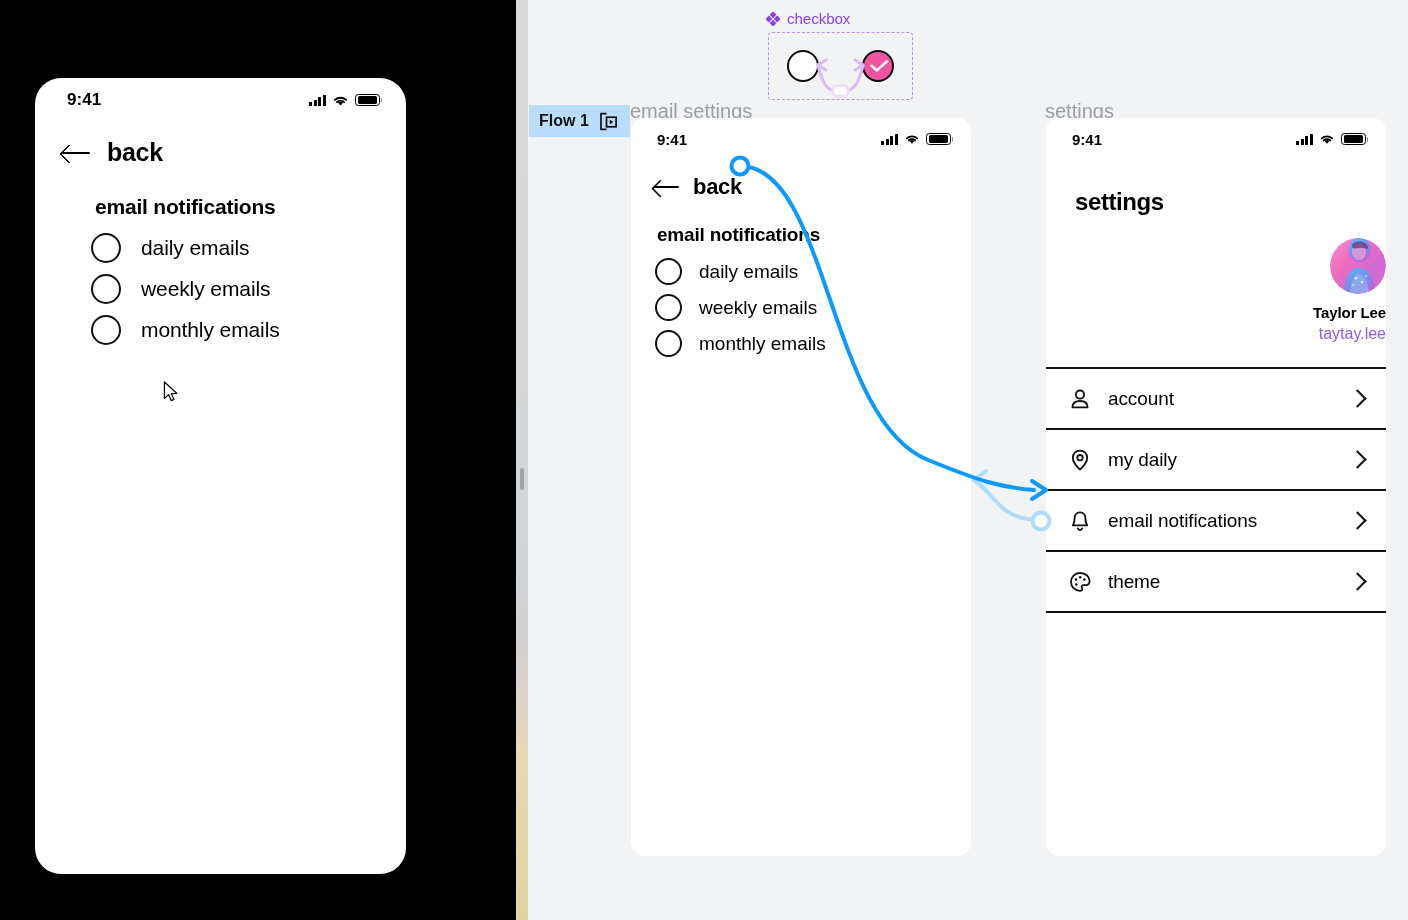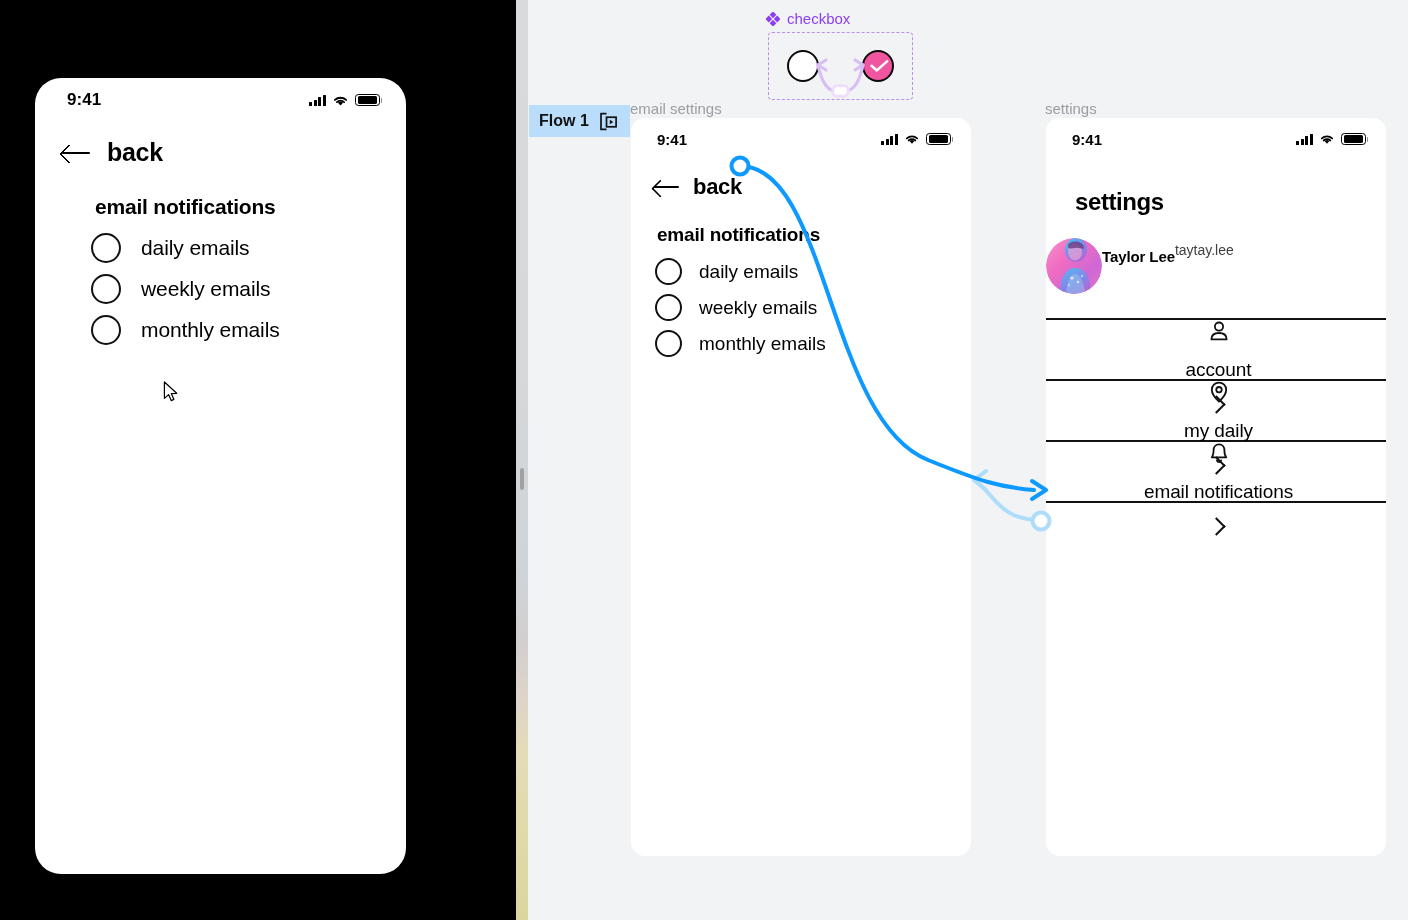--- a/index.html
+++ b/index.html
@@ -89,21 +89,21 @@
     position:absolute; top:17px; width:32px; height:32px; border-radius:50%;
     border:2.6px solid #0a0a0a;
   }
   .cb-circle.unchecked { left:18px; background:#fff; }
   .cb-circle.checked { left:93px; background:#f0569f; }
   .cb-check { position:absolute; left:6px; top:8px; width:19px; height:12px; }
 
   .interaction-svg { position:absolute; left:240px; top:32px; width:145px; height:68px; overflow:visible; pointer-events:none; }
 
   
-  .frame-label { position:absolute; font-size:15px; color:#9a9ea2; }
+  .frame-label { position:absolute; font-size:20px; color:#9a9ea2; }
   .frame-label.fl-email { left:102px; top:100px; }
   .frame-label.fl-settings { left:517px; top:100px; }
 
   
   .flow-badge {
     position:absolute; left:1px; top:105px; width:101px; height:32px;
     background:#b9ddfb; display:flex; align-items:center; gap:10px;
     padding:0 10px; font-size:16px; font-weight:700; color:#111;
   }
   .flow-icon { width:19px; height:19px; position:relative; flex:none; }
@@ -125,31 +125,31 @@
   .f-back-label { font-size:22px; font-weight:700; letter-spacing:-.3px; color:#000; }
 
   .f-section-title { font-size:19px; font-weight:700; letter-spacing:-.2px; color:#000; padding:24px 0 0 26px; }
   .f-opt-list { padding:12px 0 0 24px; display:flex; flex-direction:column; gap:9px; }
   .f-opt-row { display:flex; align-items:center; gap:17px; }
   .f-radio { width:27px; height:27px; border-radius:50%; border:2px solid #111; background:#fff; flex:none; }
   .f-opt-label { font-size:19px; color:#000; }
 
   
   .s-title { font-size:24px; font-weight:700; letter-spacing:-.4px; color:#000; padding:28px 0 0 29px; }
-  .s-profile { display:flex; flex-direction:row; align-items:flex-start; padding-top:22px; }
+  .s-profile { display:flex; flex-direction:column; align-items:flex-end; padding-top:22px; }
   .avatar {
     width:56px; height:56px; border-radius:50%; overflow:hidden; position:relative;
   }
   .s-name { font-size:15px; font-weight:700; color:#000; margin-top:10px; letter-spacing:-.1px; }
-  .s-handle { font-size:14px; color:#404040; margin-top:4px; }
+  .s-handle { font-size:16px; color:#8b5cf6; margin-top:4px; }
 
   .s-list { margin-top:24px; border-top:2.2px solid #111; }
   .s-row {
     height:61px; display:flex; align-items:center; gap:17px;
-    padding:0 18px 0 23px; border-bottom:2.2px solid #111;flex-direction:column;
+    padding:0 18px 0 23px; border-bottom:2.2px solid #111;
   }
   .s-row .ic { width:22px; height:22px; flex:none; }
   .s-row .lbl { font-size:19px; color:#000; letter-spacing:-.1px; flex:1; }
   .chev { width:13px; height:13px; border-right:2.6px solid #111; border-top:2.6px solid #111; transform:rotate(45deg); flex:none; margin-right:4px; }
 
   
   .connector-layer { position:absolute; left:0; top:0; width:880px; height:920px; pointer-events:none; overflow:visible; }
 </style>
 </head>
 <body>
@@ -384,20 +384,31 @@
 
         <div class="s-row">
           <svg class="ic" viewBox="0 0 22 22">
             <path d="M11 2.4 C 7.6 2.4, 5.6 4.9, 5.6 8.3 C 5.6 13.2, 3.8 15.4, 3.8 15.4 H 18.2 C 18.2 15.4, 16.4 13.2, 16.4 8.3 C 16.4 4.9, 14.4 2.4, 11 2.4 Z" stroke="#111" stroke-width="1.8" fill="none" stroke-linejoin="round"></path>
             <path d="M8.9 18.4 C 9.3 19.6, 10.1 20.2, 11 20.2 C 11.9 20.2, 12.7 19.6, 13.1 18.4" stroke="#111" stroke-width="1.8" fill="none" stroke-linecap="round"></path>
           </svg>
           <div class="lbl">email notifications</div>
           <div class="chev"></div>
         </div>
 
+        <div class="s-row">
+          <svg class="ic" viewBox="0 0 22 22">
+            <path d="M11 2 C 5.8 2, 2 5.9, 2 10.8 C 2 15.8, 5.8 19.8, 11 19.8 C 12.6 19.8, 13.3 18.9, 13.3 18 C 13.3 17.1, 12.6 16.5, 12.6 15.7 C 12.6 14.7, 13.4 14.1, 14.5 14.1 H 16.4 C 18.9 14.1, 20.6 12.4, 20.6 9.9 C 20.6 5.5, 16.3 2, 11 2 Z" stroke="#111" stroke-width="1.8" fill="none" stroke-linejoin="round"></path>
+            <circle cx="7" cy="8.6" r="1.25" fill="#111"></circle>
+            <circle cx="11.2" cy="6.3" r="1.25" fill="#111"></circle>
+            <circle cx="15.4" cy="8.5" r="1.25" fill="#111"></circle>
+            <circle cx="7.3" cy="13.4" r="1.25" fill="#111"></circle>
+          </svg>
+          <div class="lbl">theme</div>
+          <div class="chev"></div>
+        </div>
 
 
       </div>
     </div>
 
     <svg class="connector-layer" viewBox="0 0 880 920">
 
       <path d="M512 520 C 470 520, 466 492, 446 480" stroke="#aedcfb" stroke-width="4" fill="none" stroke-linecap="round"></path>
       <path d="M446 480 L 458 471 M446 480 L 458 490" stroke="#aedcfb" stroke-width="4" fill="none" stroke-linecap="round" stroke-linejoin="round"></path>
       <circle cx="513" cy="521" r="8.5" fill="#ffffff" stroke="#aedcfb" stroke-width="4"></circle>

